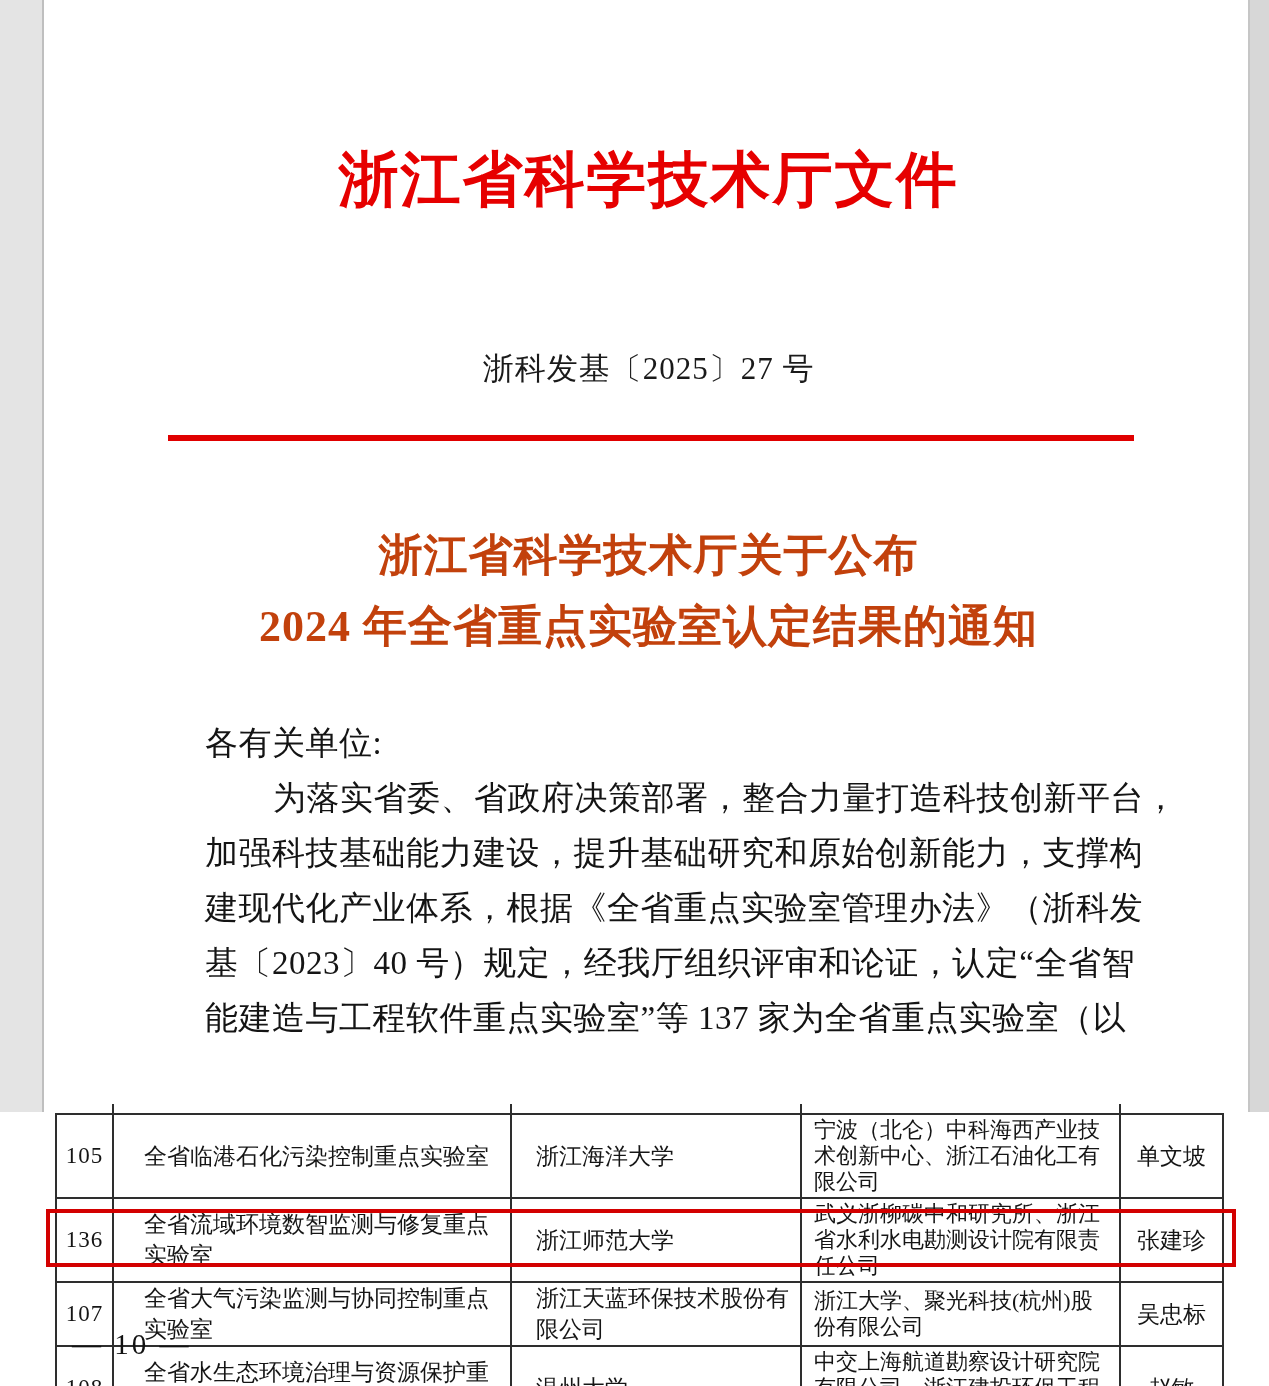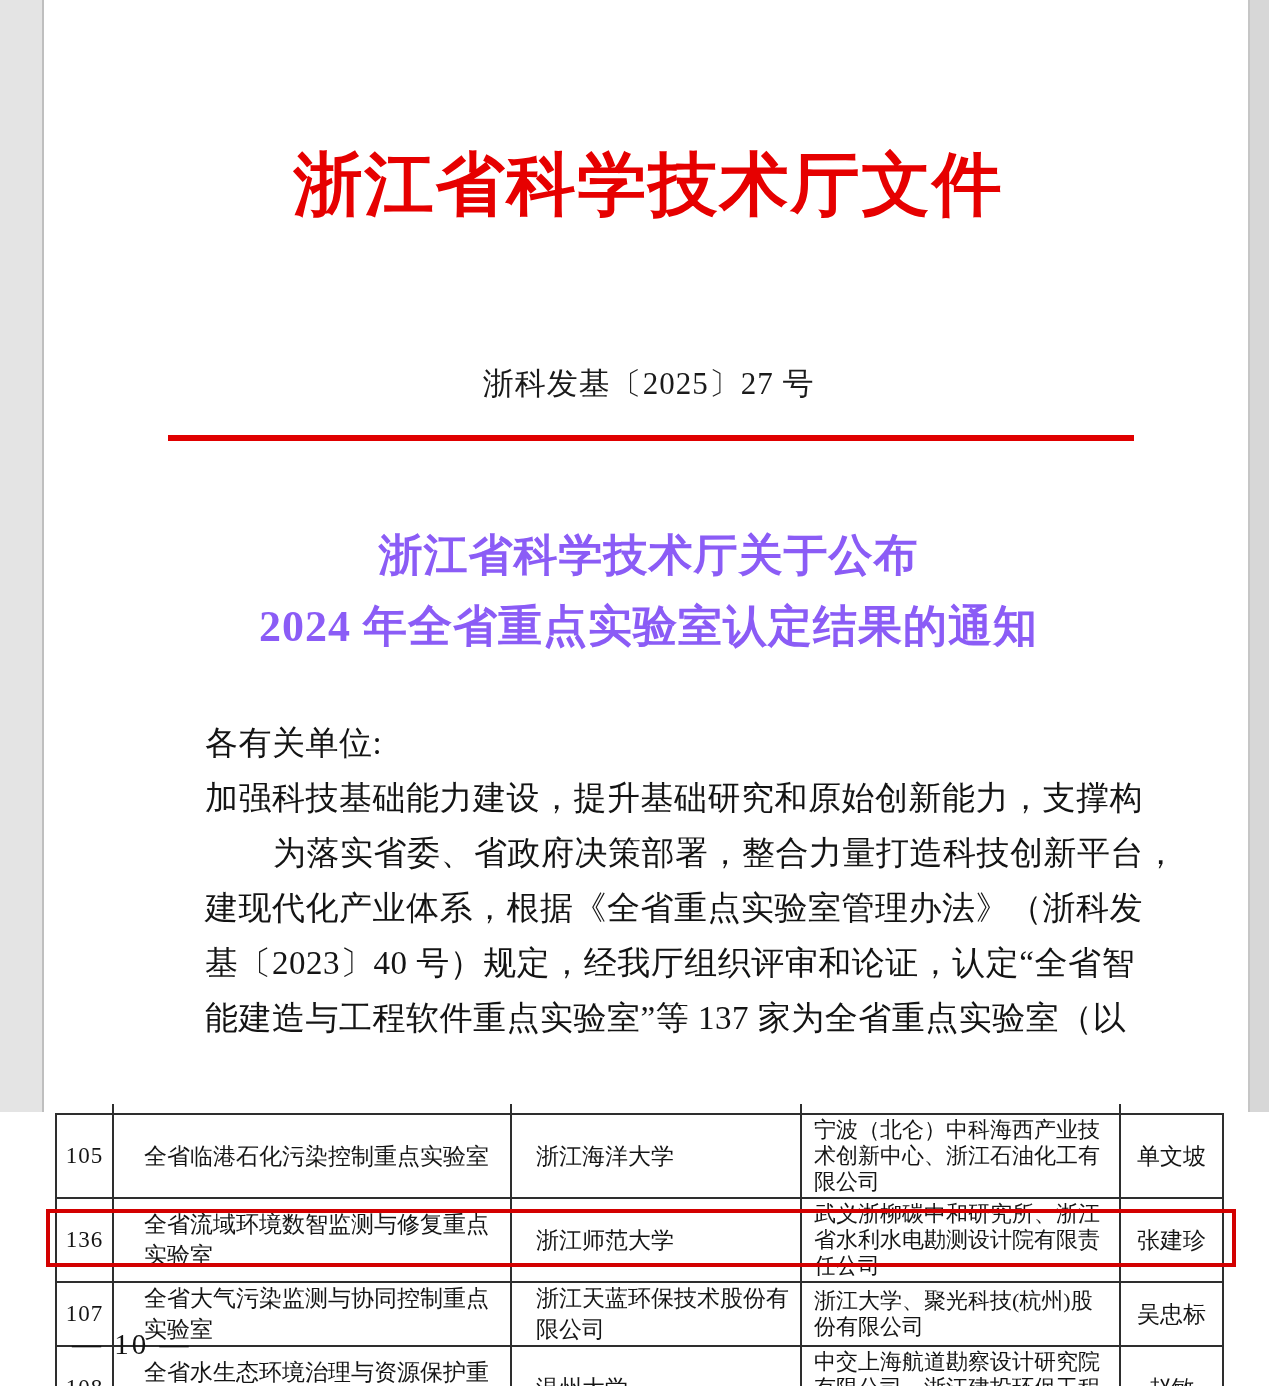--- a/index.html
+++ b/index.html
@@ -17,39 +17,39 @@
     background: #e4e4e4; border-right: 2px solid #bfbfbf;
   }
   .side-right {
     position: absolute; left: 1248px; top: 0; width: 21px; height: 1112px;
     background: #d7d7d7; border-left: 2px solid #c6c6c6;
   }
 
   
   .doc-title {
     position: absolute; top: 146px; left: 46px; width: 1205px;
-    text-align: center; font-size: 69px; font-weight: bold;
+    text-align: center; font-size: 60px; font-weight: bold;
     color: #e60000; letter-spacing: 2px; line-height: 1.15;
     white-space: nowrap;
   }
   .doc-number {
-    position: absolute; top: 363px; left: 46px; width: 1205px;
+    position: absolute; top: 348px; left: 46px; width: 1205px;
     text-align: center; font-size: 31px; line-height: 42px;
     color: #1a1a1a; letter-spacing: 1px;
   }
   .red-rule {
     position: absolute; top: 435px; left: 168px; width: 966px; height: 6px;
     background: #e00000;
   }
 
   
   .notice-heading {
     position: absolute; top: 520px; left: 46px; width: 1205px;
     text-align: center; font-size: 44px; font-weight: bold;
-    color: #8b5cf6; line-height: 71px; letter-spacing: 1px;
+    color: #c2410c; line-height: 71px; letter-spacing: 1px;
   }
 
   
   .body-block {
     position: absolute; top: 716px; left: 205px; width: 905px;
     font-size: 33px; color: #141414;
   }
   .body-line {
     height: 55px; line-height: 55px; white-space: nowrap;
     letter-spacing: 0.5px;
@@ -106,22 +106,22 @@
 <div class="doc-number">浙科发基〔2025〕27 号</div>
 <div class="red-rule"></div>
 
 <div class="notice-heading">
   <div>浙江省科学技术厅关于公布</div>
   <div>2024 年全省重点实验室认定结果的通知</div>
 </div>
 
 <div class="body-block">
   <div class="body-line">各有关单位:</div>
+  <div class="body-line indent">为落实省委、省政府决策部署，整合力量打造科技创新平台，</div>
   <div class="body-line">加强科技基础能力建设，提升基础研究和原始创新能力，支撑构</div>
-  <div class="body-line indent">为落实省委、省政府决策部署，整合力量打造科技创新平台，</div>
   <div class="body-line">建现代化产业体系，根据《全省重点实验室管理办法》（浙科发</div>
   <div class="body-line">基〔2023〕40 号）规定，经我厅组织评审和论证，认定“全省智</div>
   <div class="body-line">能建造与工程软件重点实验室”等 137 家为全省重点实验室（以</div>
 </div>
 
 <div class="stub s1"></div>
 <div class="stub s2"></div>
 <div class="stub s3"></div>
 <div class="stub s4"></div>
 

